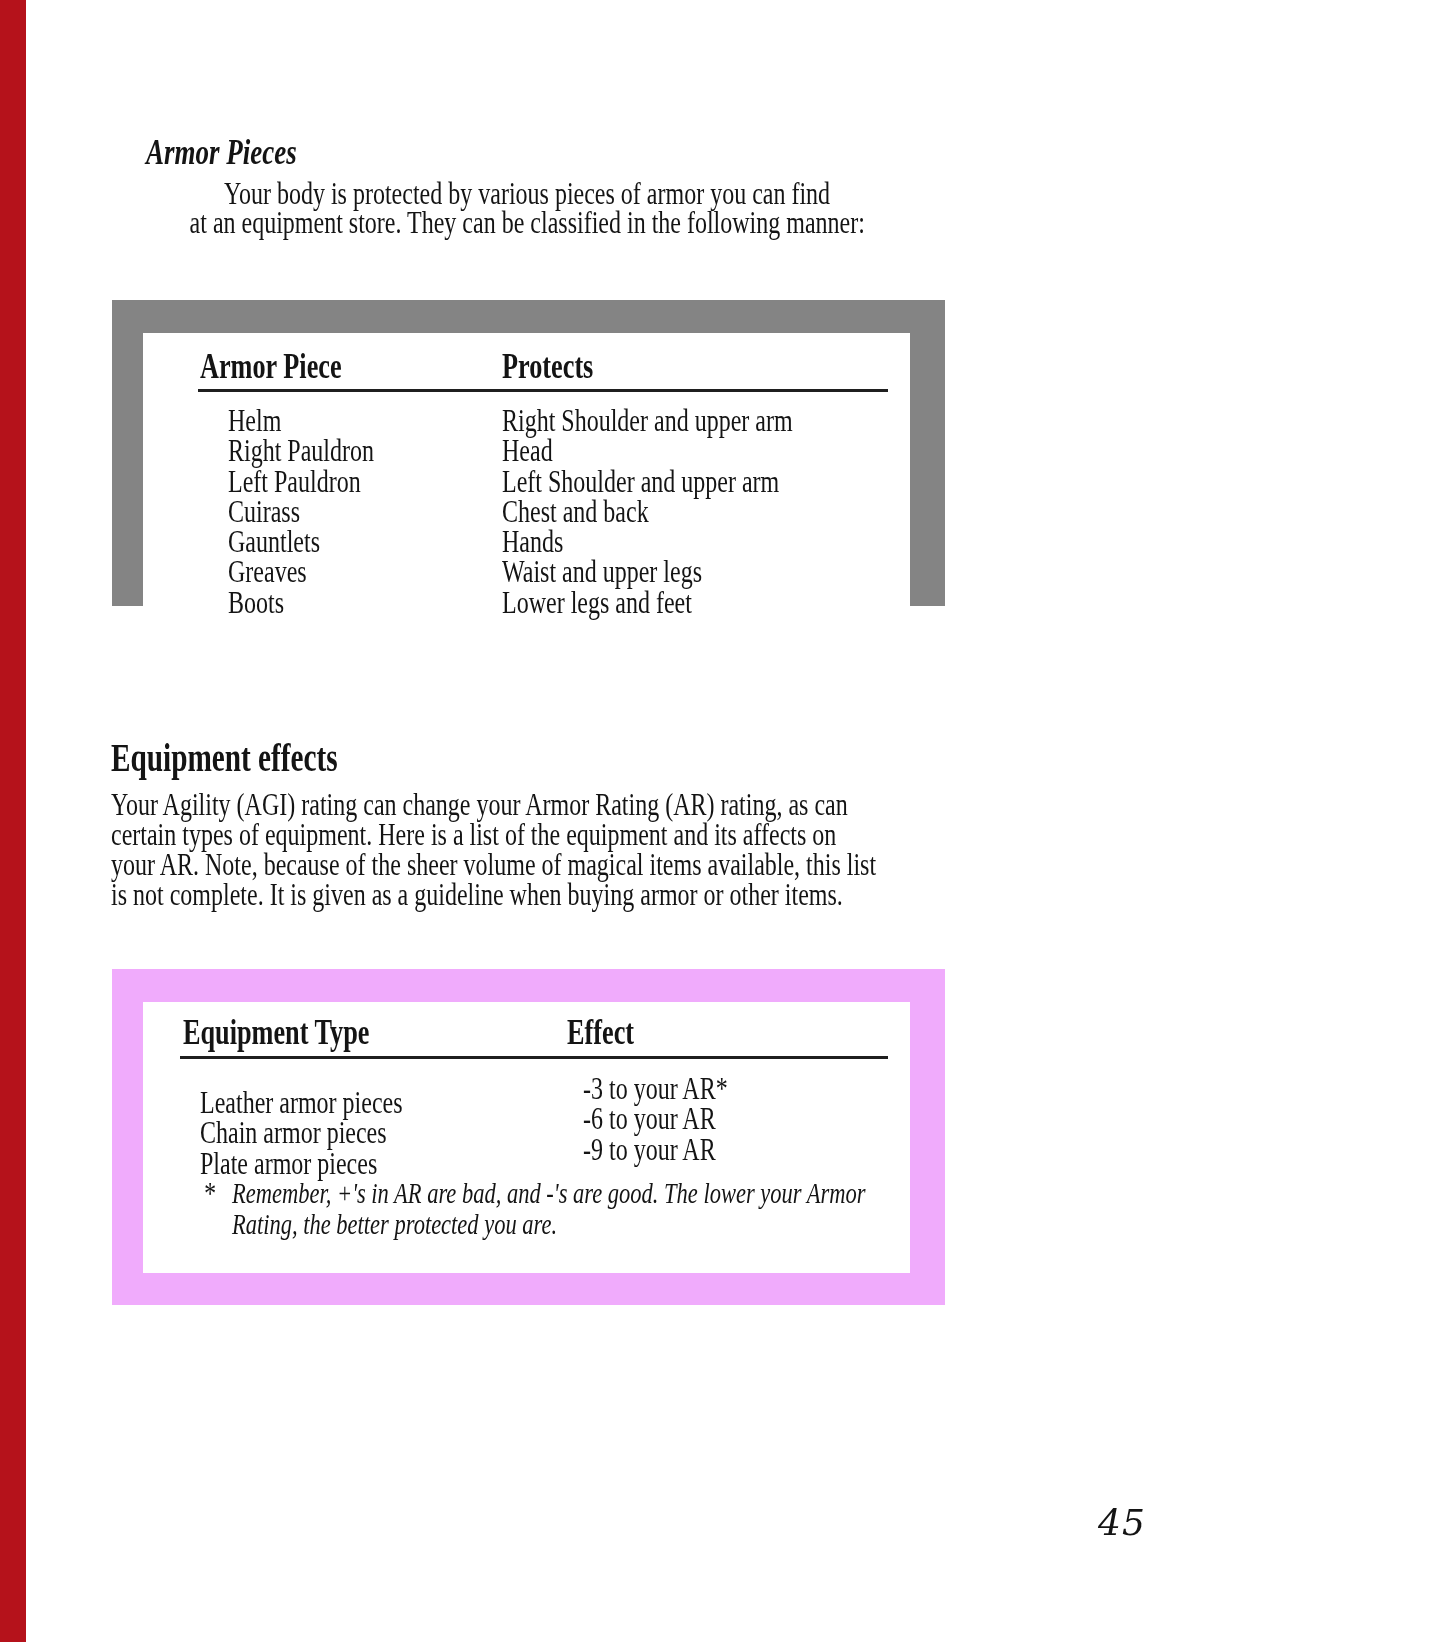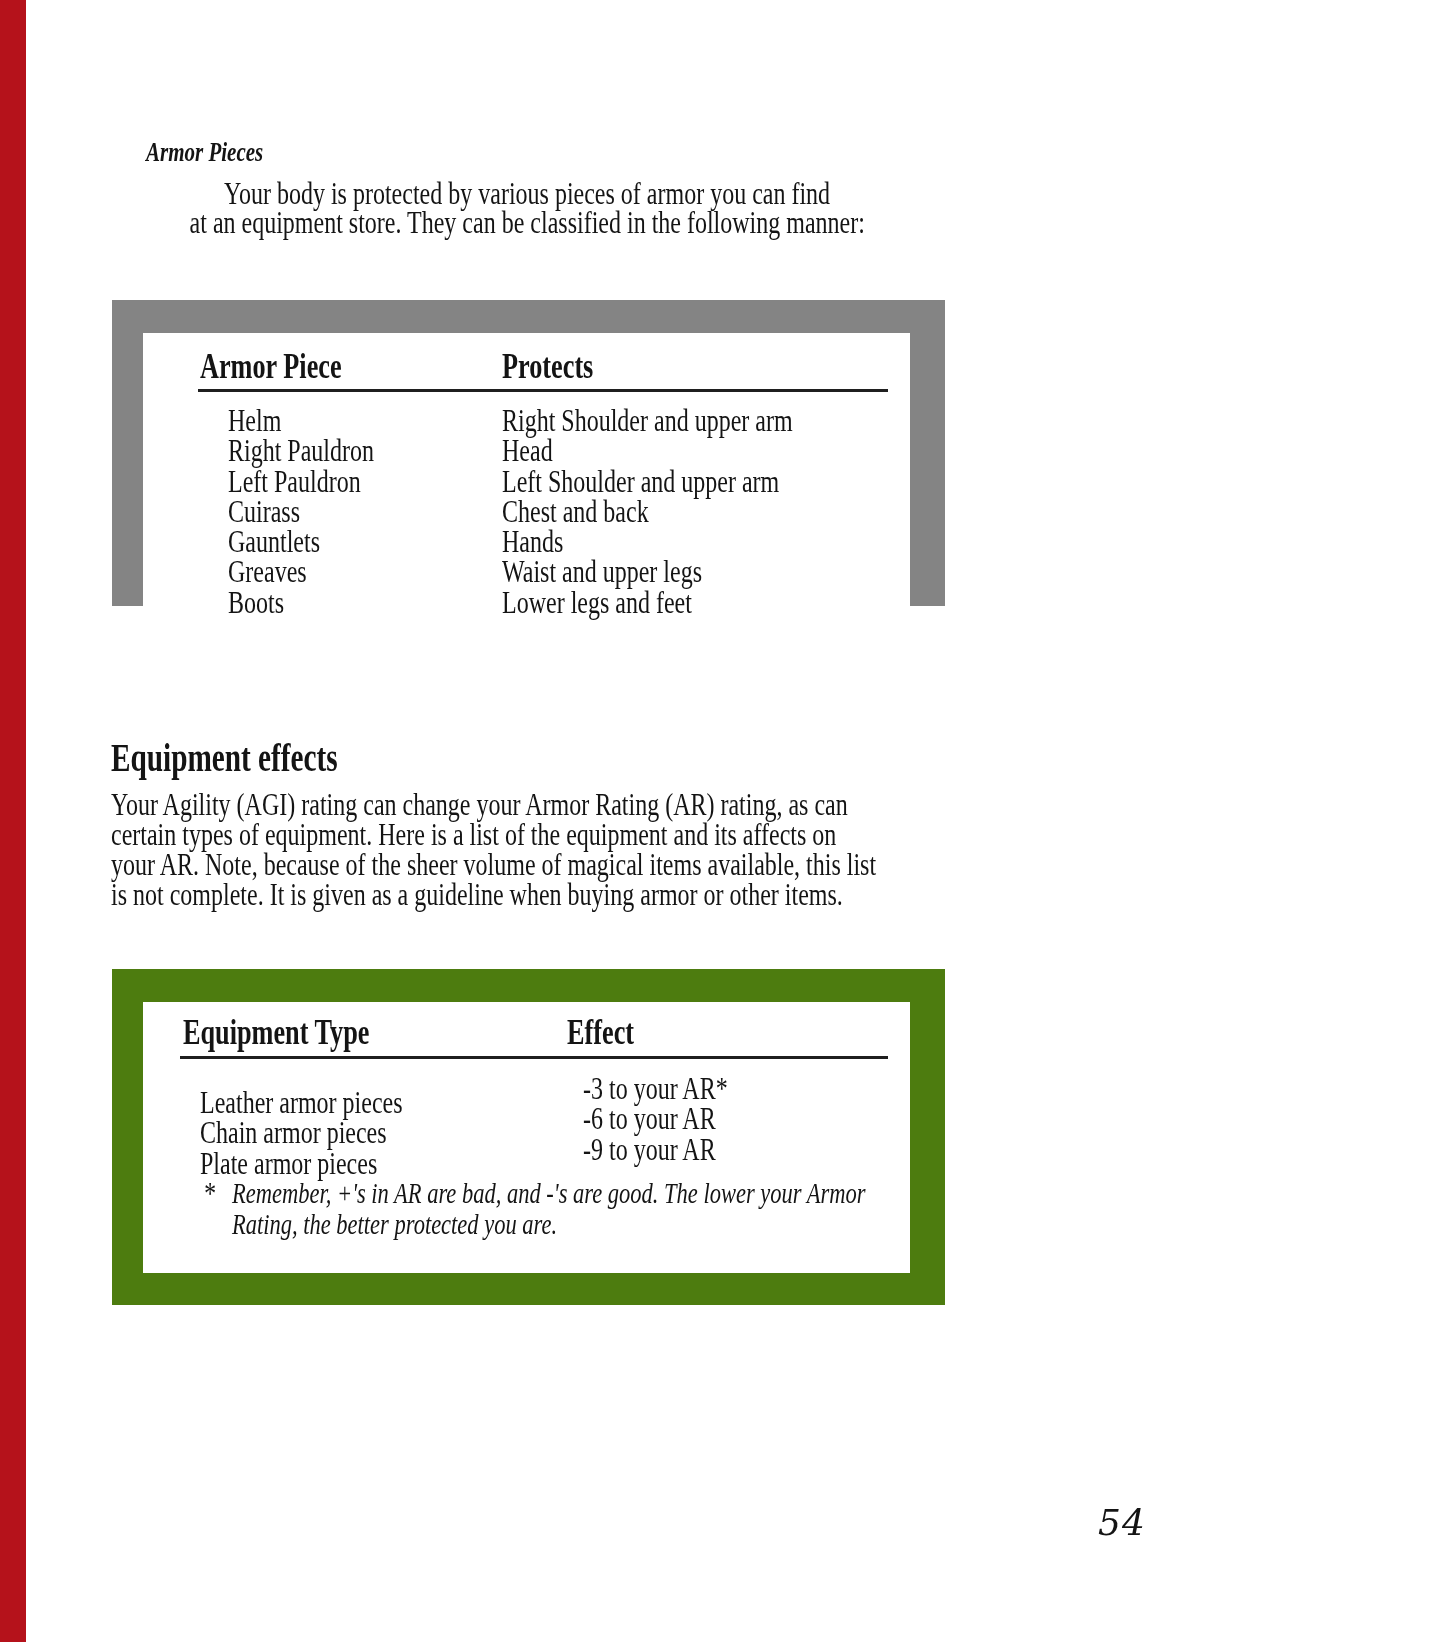--- a/index.html
+++ b/index.html
@@ -16,21 +16,21 @@
   .tx {
     display:inline-block;
     white-space:nowrap;
     transform:scaleX(0.75);
     transform-origin:left center;
   }
   .ctr .tx { transform-origin:center center; }
 
   .stripe { position:absolute; left:0; top:0; width:26px; height:1642px; }
 
-  .h-sub   { font-size:28px; font-weight:bold; font-style:italic; line-height:38px;font-family:Liberation Serif, serif; }
+  .h-sub   { font-size:36px; font-weight:bold; font-style:italic; line-height:38px;font-family:Liberation Serif, serif; }
   .h-main  { font-size:39px; font-weight:bold; line-height:50px; }
 
   .intro { left:112px; top:179px; width:830px; }
   .intro .line { display:flex; justify-content:center; height:29px; line-height:29px; font-size:32px; }
 
   .para { left:111px; top:789px;font-family:Liberation Serif, serif; }
   .para .line { height:30px; line-height:30px; font-size:32px; }
 
   .panel { position:absolute; left:112px; width:833px; }
   .panel-inner { position:absolute; left:31px; top:33px; width:767px; background:#ffffff; }
@@ -117,21 +117,21 @@
     <span class="tx">certain types of equipment. Here is a list of the equipment and its affects on</span>
   </div>
   <div class="line">
     <span class="tx">your AR. Note, because of the sheer volume of magical items available, this list</span>
   </div>
   <div class="line">
     <span class="tx">is not complete. It is given as a guideline when buying armor or other items.</span>
   </div>
 </div>
 
-<div class="panel panel-2" style="background:#4d7c0f;">
+<div class="panel panel-2" style="background:#f0abfc;">
   <div class="panel-inner">
     <div class="tbl-header" style="left:40px; top:14px;">
       <span class="tx">Equipment Type</span>
     </div>
     <div class="tbl-header" style="left:424px; top:14px;">
       <span class="tx">Effect</span>
     </div>
     <div class="rule" style="left:37px; top:54px; width:708px;"></div>
 
     <div class="tcol" style="left:57px; top:85px;">
@@ -152,13 +152,13 @@
       <div class="line">
         <span class="tx">Remember, +'s in AR are bad, and -'s are good. The lower your Armor</span>
       </div>
       <div class="line">
         <span class="tx">Rating, the better protected you are.</span>
       </div>
     </div>
   </div>
 </div>
 
-<div class="pagenum">54</div>
+<div class="pagenum">45</div>
 
 </body></html>

